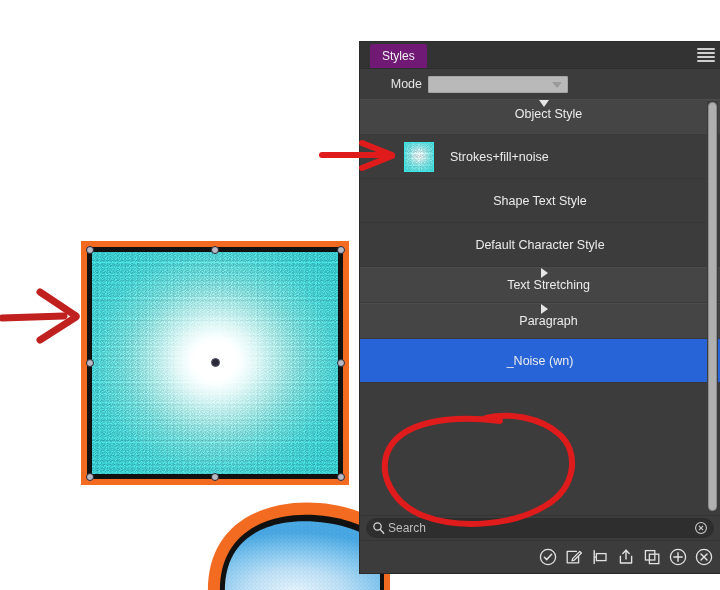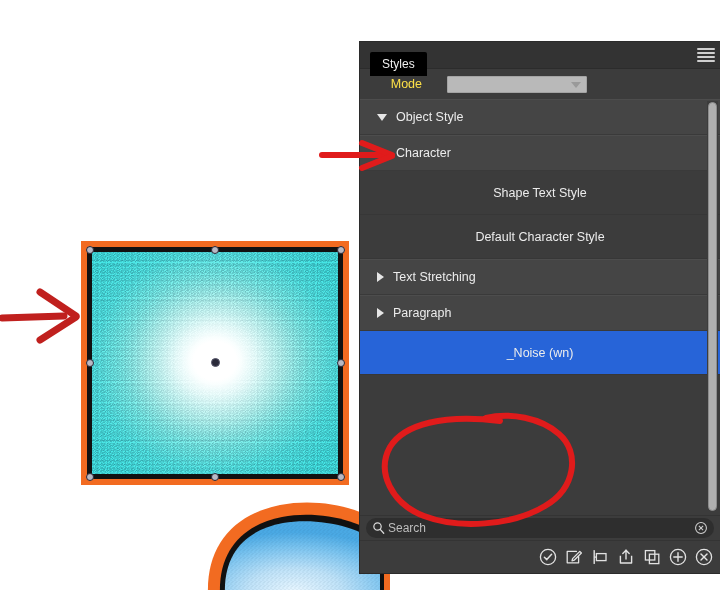--- a/index.html
+++ b/index.html
@@ -74,40 +74,40 @@
     font-size:12.5px;
     box-shadow:0 0 0 1px #2b2b2b;
   }
 
   
   .tabbar{
     position:relative;height:26px;background:#333333;
     border-bottom:1px solid #2c2c2c;
   }
   .tab{
-    position:absolute;left:10px;top:10px;height:24px;
+    position:absolute;left:10px;top:2px;height:24px;
     padding:0 12px;line-height:24px;
-    background:#000000;color:#f0f0f0;font-size:12px;
+    background:#701a75;color:#f0f0f0;font-size:12px;
     border-top-left-radius:2px;border-top-right-radius:2px;
   }
   .hamburger{
     position:absolute;right:5px;top:5px;width:18px;height:16px;
     display:flex;flex-direction:column;justify-content:space-between;
     padding:1px 0;box-sizing:border-box;
   }
   .hamburger span{display:block;height:2px;background:#cfcfcf;border-radius:1px;}
 
   
   .mode-row{
     height:30px;background:#3c3c3c;display:flex;align-items:center;
     border-bottom:1px solid #343434;
   }
   .mode-label{
-    width:62px;text-align:right;padding-right:25px;
-    color:#fde047;font-size:12.5px;
+    width:62px;text-align:right;padding-right:6px;
+    color:#e5e5e5;font-size:12.5px;
   }
   .mode-select{
     width:140px;height:17px;background:#b9b9b9;
     border:1px solid #a4a4a4;box-sizing:border-box;
     position:relative;border-radius:1px;
   }
   .mode-caret{
     position:absolute;right:5px;top:5px;
     width:0;height:0;border-left:5px solid transparent;
     border-right:5px solid transparent;border-top:6px solid #9a9a9a;
@@ -117,21 +117,21 @@
   .list{
     position:absolute;left:0;top:57px;right:0;bottom:57px;
     background:#3c3c3c;overflow:hidden;
   }
   .section-head{
     height:34px;display:flex;align-items:center;
     background:#454545;
     padding-left:17px;
     border-top:1px solid #4d4d4d;
     border-bottom:1px solid #3a3a3a;
-    font-size:12.5px;color:#ececec;
+    font-size:12.5px;color:#ececec;flex-direction:column;
   }
   .tri{
     width:0;height:0;margin-right:9px;flex:0 0 auto;
   }
   .tri.open{
     border-left:5px solid transparent;border-right:5px solid transparent;
     border-top:7px solid #e6e6e6;
   }
   .tri.closed{
     border-top:5px solid transparent;border-bottom:5px solid transparent;
@@ -254,25 +254,27 @@
       <div class="mode-caret"></div>
     </div>
   </div>
 
   <div class="list">
 
     <div class="section-head">
       <span class="tri open"></span>
       <span>Object Style</span>
     </div>
-
-    <div class="section-head">
-      <span class="tri open"></span>
-      <span>Character</span>
-    </div>
+    <div class="item">
+      <span class="thumb">
+        <span class="noise"></span>
+      </span>
+      <span>Strokes+fill+noise</span>
+    </div>
+
     <div class="item center">
       <span>Shape Text Style</span>
     </div>
     <div class="item center">
       <span>Default Character Style</span>
     </div>
 
     <div class="section-head">
       <span class="tri closed"></span>
       <span>Text Stretching</span>

